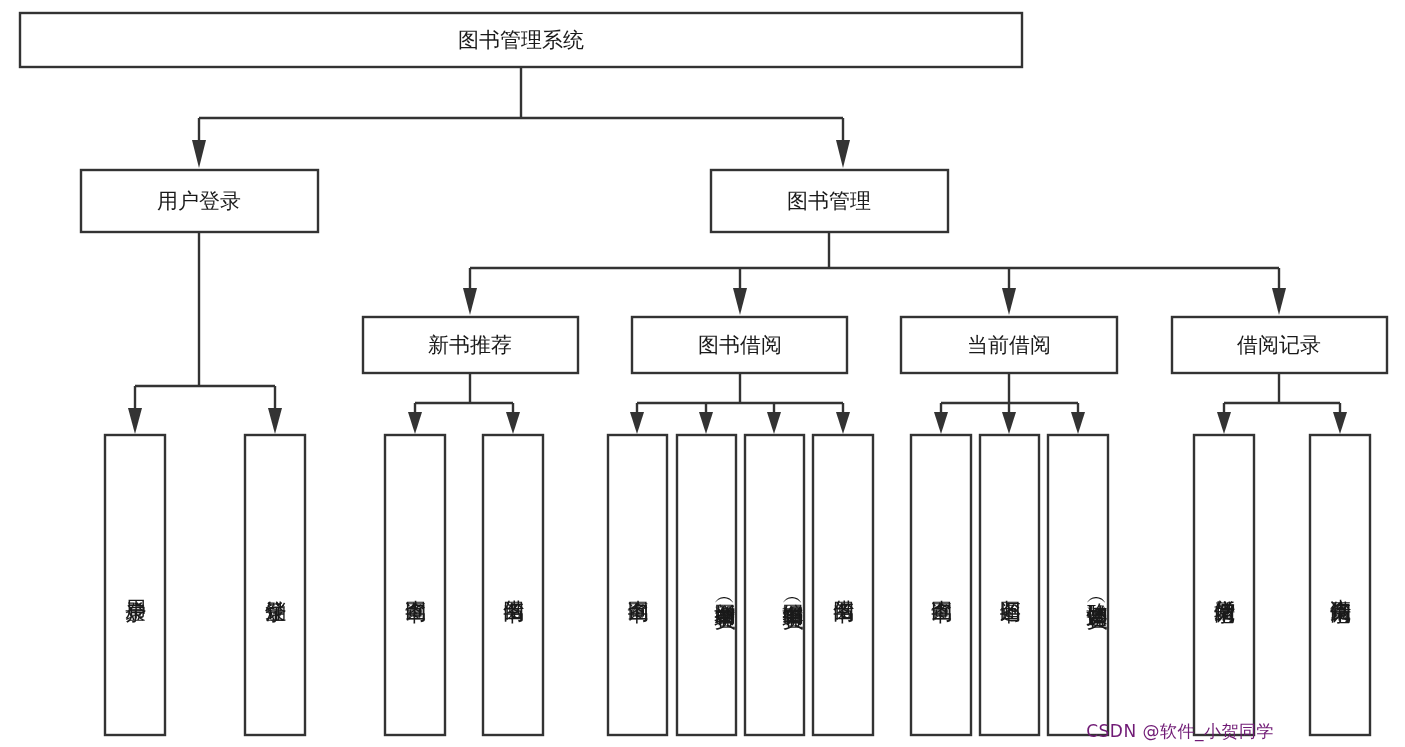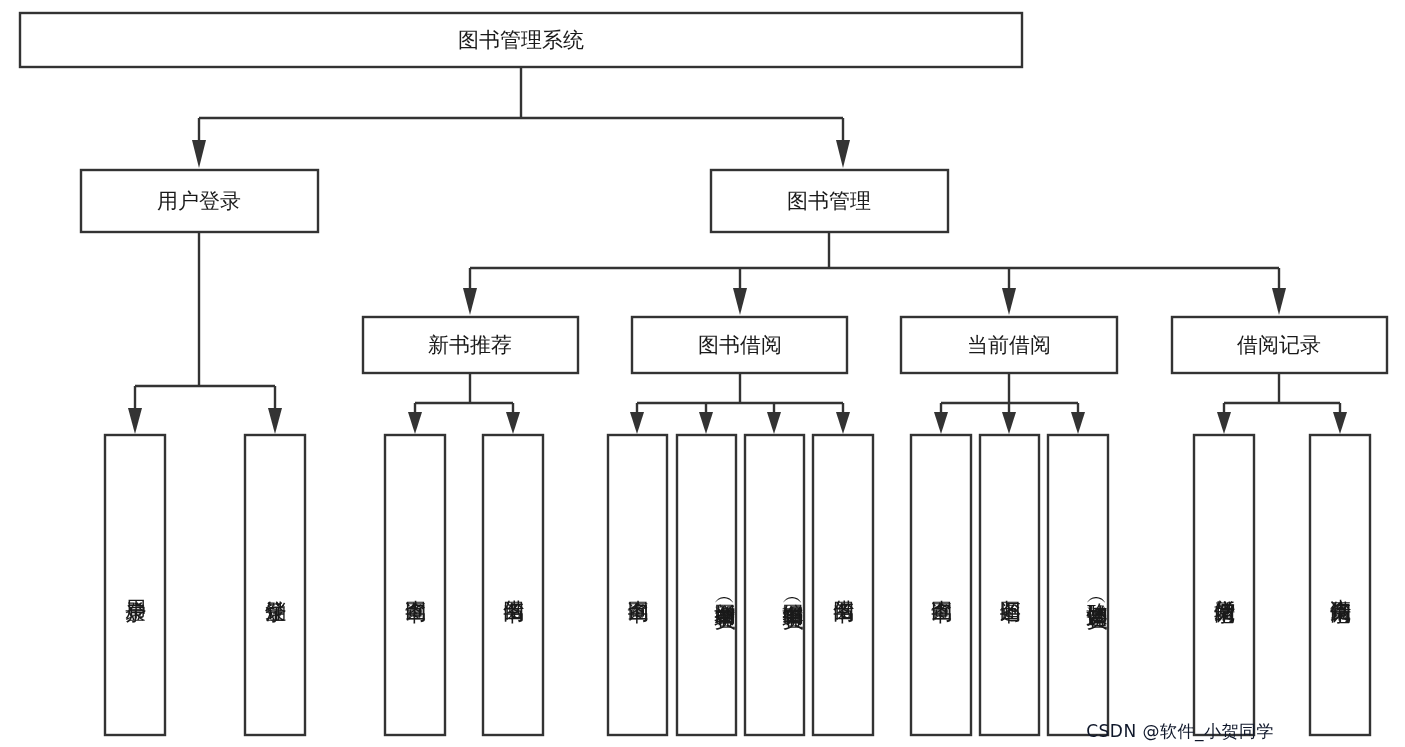--- a/index.html
+++ b/index.html
@@ -63,21 +63,21 @@
     text-align: center;
     white-space: nowrap;
     pointer-events: none;
   }
   .watermark {
     position: absolute;
     right: 12px;
     bottom: 4px;
     font-family: "DejaVu Sans", "Liberation Sans", sans-serif;
     font-size: 17px;
-    color: #0f172a;
+    color: #701a75;
     white-space: nowrap;
     letter-spacing: 0.5px;
   }
 </style>
 </head>
 <body>
 
 <div id="diagram-root">
 
   <svg id="flowchart" viewBox="0 0 1405 747">

